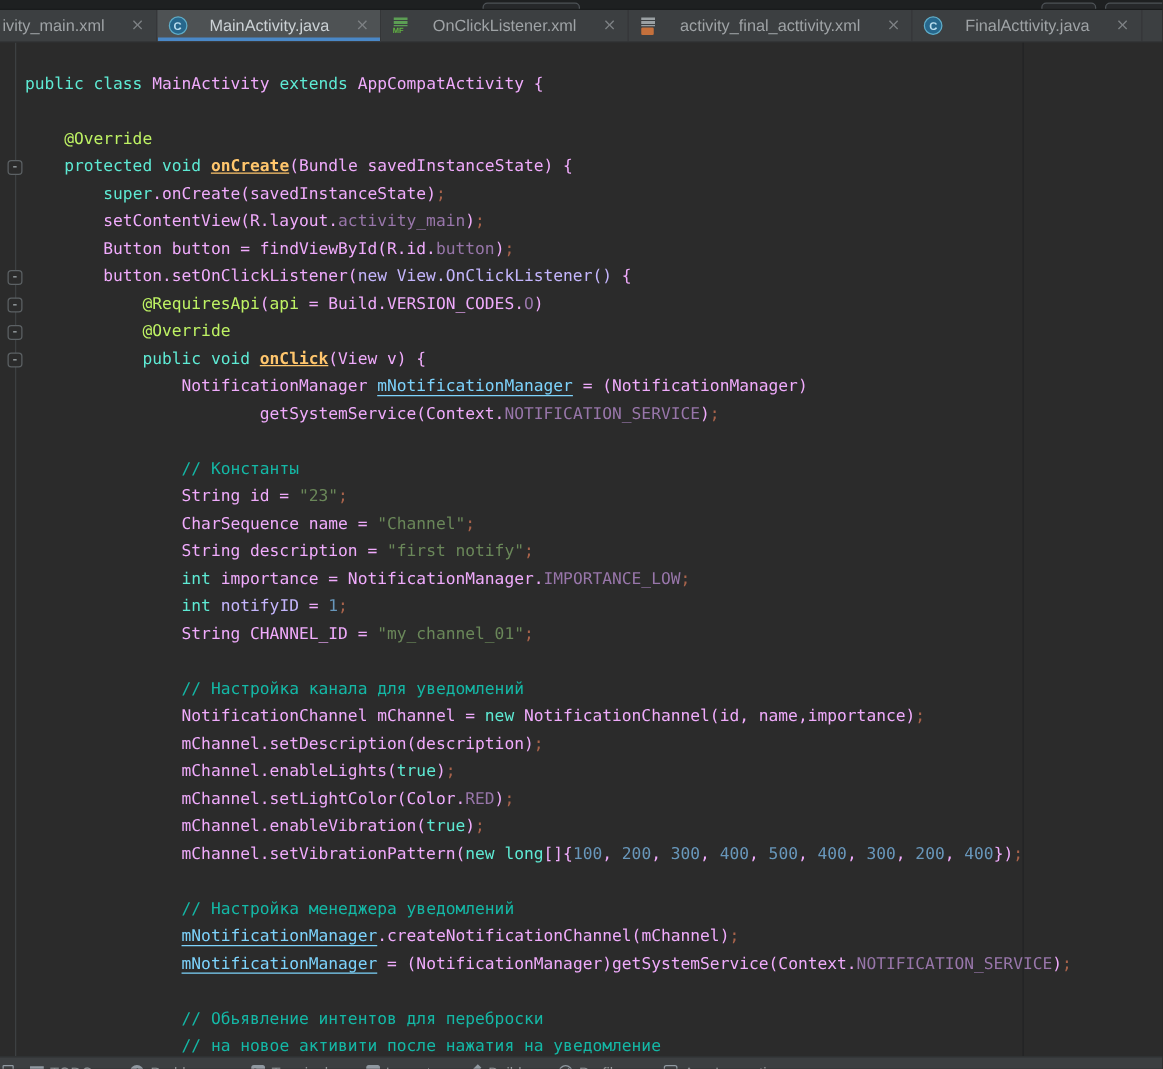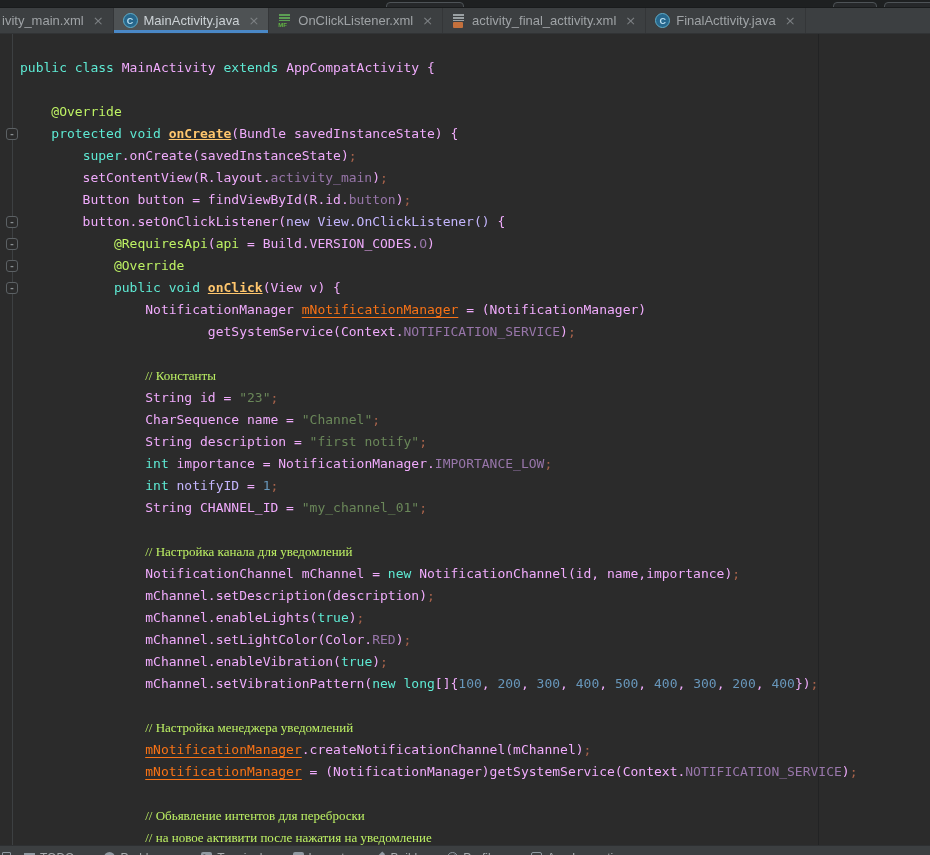--- a/index.html
+++ b/index.html
@@ -9,21 +9,21 @@
   
   .top-strip{height:8px;background:#1e2021;position:relative;overflow:hidden;border-bottom:1px solid #191b1c;}
   .run-pill{position:absolute;top:2px;height:16px;border:1px solid #4e5357;border-radius:4px;background:#26282a;}
   .run-pill .gdot{position:absolute;left:6px;top:4px;width:5px;height:5px;border-radius:50%;background:#55a85e;}
   .pill-center{left:386px;width:78px;}
   .pill-r1{left:833px;width:44px;}
   .pill-r2{left:884px;width:62px;}
 
   
   .tab-bar{height:26px;background:#3c3f41;display:flex;align-items:stretch;border-bottom:1px solid #313335;font-family:"Liberation Sans",sans-serif;font-size:13px;color:#9fa3a6;}
-  .tab{display:flex;align-items:center;gap:6px;padding:0 9px;border-right:1px solid #343638;position:relative;cursor:default;white-space:nowrap;}
+  .tab{display:flex;align-items:center;gap:18px;padding:0 9px;border-right:1px solid #343638;position:relative;cursor:default;white-space:nowrap;}
   .tab.active{background:#4e5254;color:#ccd2d6;box-shadow:inset 0 -3px 0 #4a88c7;text-align:right;}
   .tab .close{color:#7d8184;font-size:13px;line-height:1;margin-left:3px;font-family:"DejaVu Sans",sans-serif;}
   .tab.first{padding-left:2px;}
 
   .ticon{display:inline-block;flex:none;position:relative;}
   .icon-class{width:15px;height:15px;border-radius:50%;background:#27678c;border:1px solid #5fadc9;}
   .icon-class::after{content:"C";position:absolute;inset:0;display:grid;place-items:center;font:600 9px "Liberation Sans",sans-serif;color:#bcdff0;}
   .icon-manifest{width:14px;height:14px;}
   .icon-manifest::before{content:"";position:absolute;top:0;left:1px;right:2px;height:7px;
     background:linear-gradient(#5c9e54 0 2px,transparent 2px 3px,#5c9e54 3px 5px,transparent 5px 6px,#5c9e54 6px 7px);}
@@ -40,24 +40,24 @@
   .fold-marker{position:absolute;left:6px;width:12px;height:12px;border:1px solid #5c6164;border-radius:3px;background:#2b2b2b;color:#8a9093;
     display:grid;place-items:center;font:700 9px "DejaVu Sans Mono",monospace;line-height:1;z-index:3;}
   #code{position:relative;padding:23px 0 0 20px;font:13px/22px "DejaVu Sans Mono",monospace;color:#a9b7c6;white-space:pre;}
   .line{height:22px;}
   .t-p{color:#f0abfc;}
   .t-k{color:#5eead4;}
   .t-m{color:#ffc66d;font-weight:600;text-decoration:underline;}
   .t-a{color:#bef264;}
   .t-s{color:#6a8759;}
   .t-n{color:#6897bb;}
-  .t-c{color:#bef264;font-family:Liberation Serif, serif;}
+  .t-c{color:#14b8a6;}
   .t-i{color:#9876aa;}
   .t-g{color:#c4b5fd;}
-  .t-u{color:#f97316;text-decoration:underline;text-underline-offset:3px;text-align:center;}
+  .t-u{color:#7dd3fc;text-decoration:underline;text-underline-offset:3px;text-align:center;}
   .t-x{color:#a8634b;}
 
   
   .bottom-bar{position:absolute;top:845px;left:0;right:0;height:24px;background:#3c3f41;border-top:1px solid #2e3032;
     display:flex;align-items:center;gap:30px;padding-left:24px;font-family:"Liberation Sans",sans-serif;font-size:12px;color:#a7abae;}
   .bb-item{display:flex;align-items:center;gap:5px;white-space:nowrap;}
   .bicon{width:11px;height:11px;display:inline-block;position:relative;flex:none;}
   .bi-stripes{position:absolute;left:2px;top:6px;width:9px;height:9px;border:1.5px solid #9099a1;border-radius:1px;}
   .bi-todo::before{content:"";position:absolute;inset:1px 0;
     background:linear-gradient(#9099a1 0 2px,transparent 2px 4px,#9099a1 4px 6px,transparent 6px 8px,#9099a1 8px 10px);}

